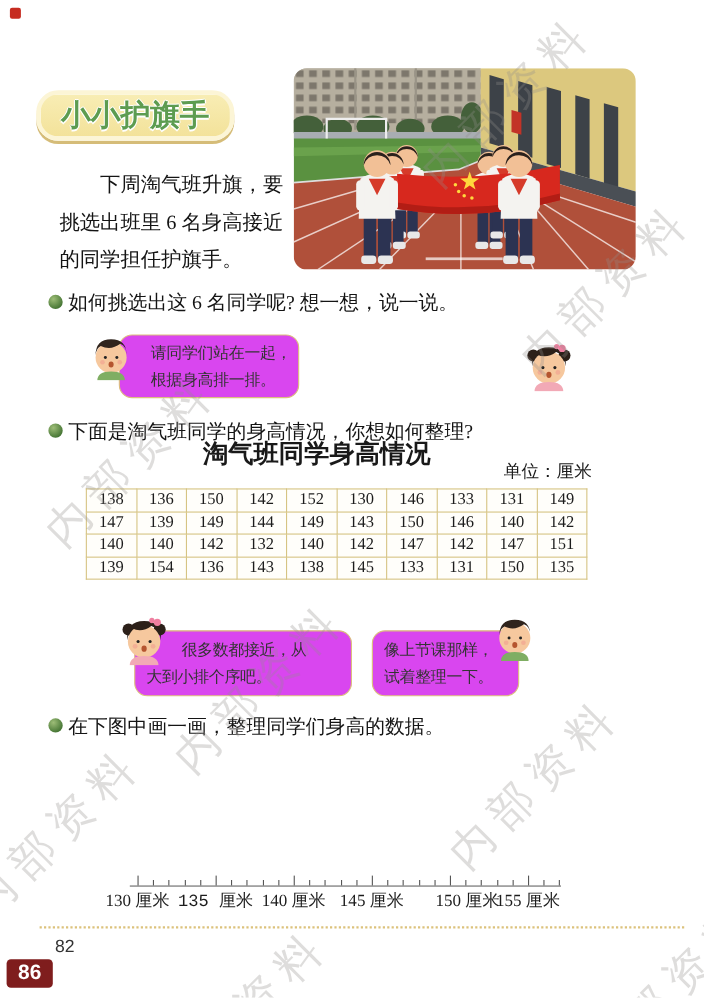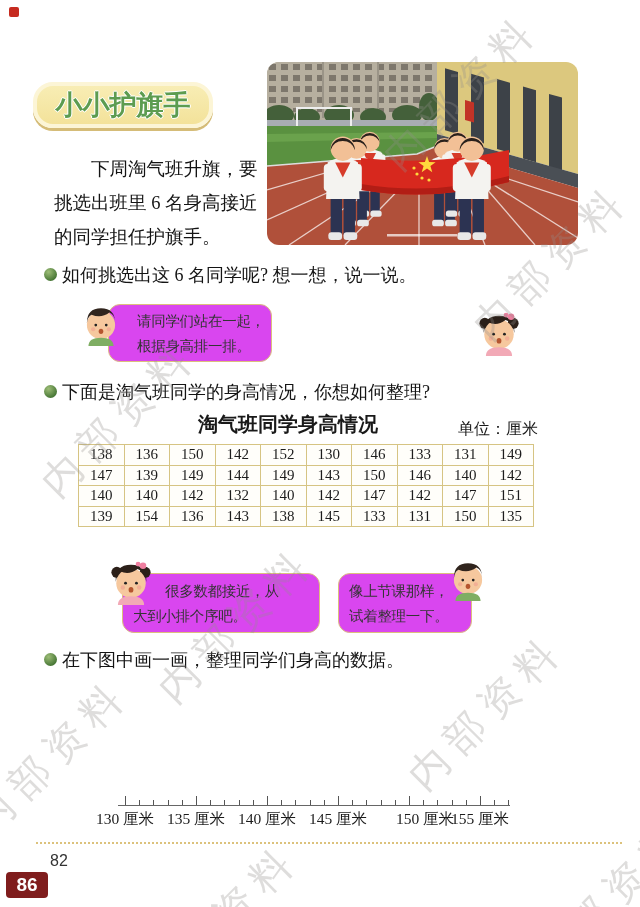--- a/index.html
+++ b/index.html
@@ -52,21 +52,21 @@
   .bb2{left:300px;top:305px;width:196px;height:58px;padding:4px 26px 4px 10px;}
   .bb3{left:122px;top:573px;width:198px;height:60px;padding:5px 10px;}
   .bb3 .bl:first-child{padding-left:32px;}
   .bb4{left:338px;top:573px;width:134px;height:60px;padding:5px 10px;}
   .avatar{position:absolute;z-index:3;}
   .av1{left:80px;top:300px;width:42px;height:46px;}
   .av2{left:477px;top:308px;width:44px;height:48px;}
   .av3{left:109px;top:557px;width:44px;height:48px;}
   .av4{left:447px;top:555px;width:42px;height:46px;}
   
-  .tbl-title{position:absolute;left:78px;top:411px;width:420px;text-align:center;font-size:20px;font-weight:bold;color:#191919;}
+  .tbl-title{position:absolute;left:78px;top:397px;width:420px;text-align:center;font-size:23px;font-weight:bold;color:#191919;}
   .tbl-unit{position:absolute;left:398px;top:419px;width:140px;text-align:right;font-size:16px;color:#191919;}
   table.htable{position:absolute;left:78px;top:444px;border-collapse:collapse;background:#fffefa;}
   table.htable td{
     width:44.5px;height:19.5px;border:1px solid #d6c483;text-align:center;
     font-size:15px;color:#1c1c1c;padding:0;
   }
   
   .numline{position:absolute;left:118px;top:786px;width:392px;height:46px;}
   .nl-line{position:absolute;left:0;right:0;bottom:26px;border-bottom:1.5px solid #666;}
   .tick{position:absolute;bottom:27px;width:1px;height:5px;background:#555;}
@@ -353,21 +353,21 @@
       <div class="tick" style="left: 276.8px;"></div>
       <div class="tick major" style="left: 291px;"></div>
       <div class="tick" style="left: 305.2px;"></div>
       <div class="tick" style="left: 319.4px;"></div>
       <div class="tick" style="left: 333.6px;"></div>
       <div class="tick" style="left: 347.8px;"></div>
       <div class="tick major" style="left: 362px;"></div>
       <div class="tick" style="left: 376.2px;"></div>
       <div class="tick" style="left: 390.4px;"></div>
       <div class="nl-label" style="left: -28px;">130 厘米</div>
-      <div class="nl-label" style="left: 43px;">135 厘米</div>
+      <div class="nl-label" style="left: 43px; font-family: Liberation Mono, monospace;">135 厘米</div>
       <div class="nl-label" style="left: 114px;">140 厘米</div>
       <div class="nl-label" style="left: 185px;">145 厘米</div>
       <div class="nl-label" style="left: 256px; margin-left: 16px;">150 厘米</div>
       <div class="nl-label" style="left: 327px;">155 厘米</div>
     </div>
 
   <div class="dotted-sep"></div>
   <div class="pageno">82</div>
   <div class="scan-badge">86</div>
 

